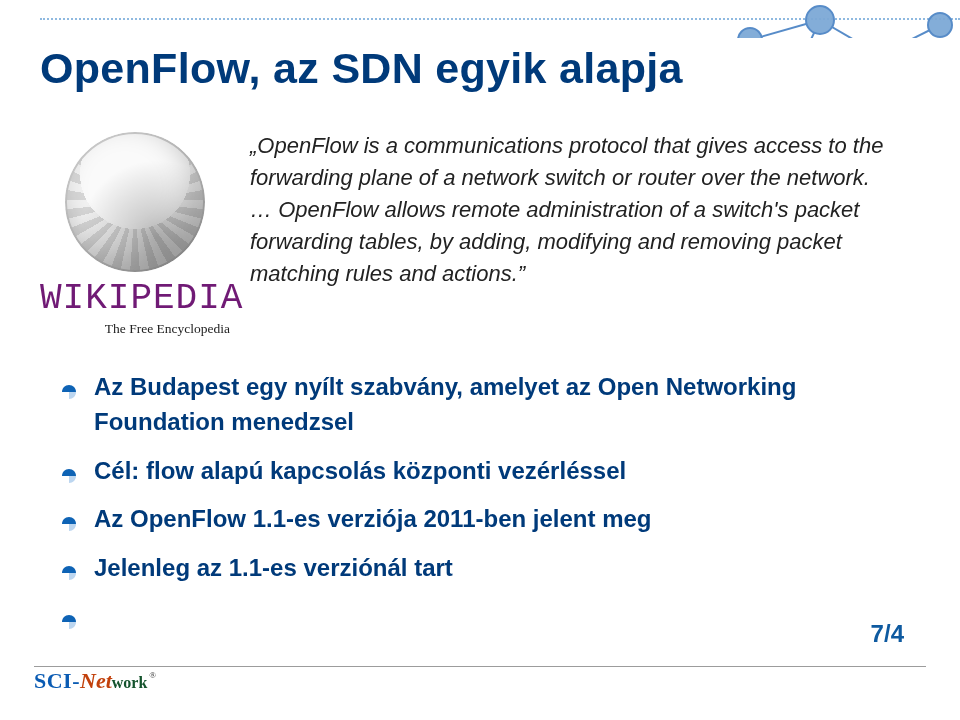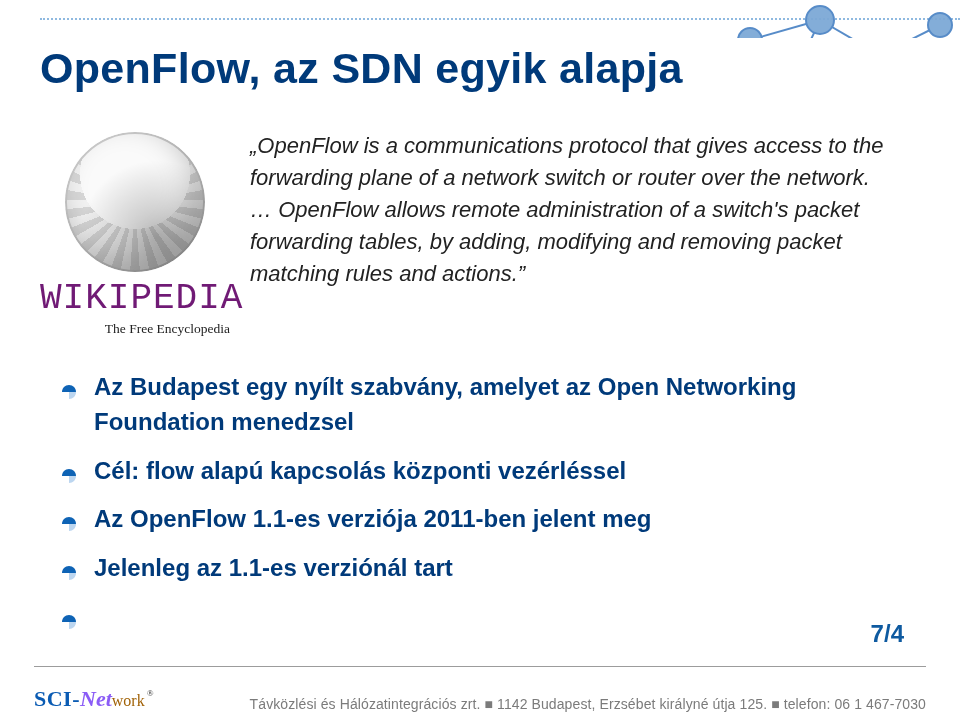--- a/index.html
+++ b/index.html
@@ -30,26 +30,26 @@
 
   .quote { position: absolute; top: 130px; left: 250px; right: 72px; font-size: 22px; font-style: italic; color: #222; line-height: 1.45; }
   .quote .lq { font-style: italic; }
 
   .bullets { position: absolute; top: 370px; left: 60px; right: 50px; color: #003a7a; font-size: 24px; font-weight: bold; line-height: 1.45; }
   .bullets li { list-style: none; position: relative; padding-left: 34px; margin-bottom: 14px; }
   .bullets li .bicon { position: absolute; left: 0; top: 6px; width: 18px; height: 18px; }
 
   .pagenum { position: absolute; right: 56px; bottom: 72px; font-size: 24px; color: #0e5aa0; font-weight: bold; }
 
-  .footer { position: absolute; left: 0; right: 0; bottom: 0; height: 54px; display: flex; align-items: flex-end; padding: 8px 34px; }
+  .footer { position: absolute; left: 0; right: 0; bottom: 0; height: 54px; display: flex; align-items: flex-start; padding: 2px 34px; }
   .footer .divider { position: absolute; left: 34px; right: 34px; top: 0; border-top: 1px solid #9c9c9c; }
   .footer .logo { display: flex; align-items: baseline; font-family: "Times New Roman", serif; }
   .footer .logo .sci { font-size: 22px; color: #0a5bb3; font-weight: bold; letter-spacing: 0.5px; }
-  .footer .logo .net { font-size: 22px; color: #8b5cf6; font-style: italic; font-weight: bold; font-family: Liberation Serif, serif; }
-  .footer .logo .ork { font-size: 16px; color: #a16207; font-weight: normal; }
+  .footer .logo .net { font-size: 22px; color: #c2410c; font-style: italic; font-weight: bold; font-family: Liberation Serif, serif; }
+  .footer .logo .ork { font-size: 16px; color: #14532d; font-weight: bold; }
   .footer .logo .reg { font-size: 9px; color: #333; position: relative; top: -10px; left: 2px; }
   .footer .txt { margin-left: auto; font-size: 14px; color: #7b7b7b; letter-spacing: 0.1px; }
 </style>
 </head>
 <body>
 
 <div class="slide">
 
   <div class="accent">
     <div class="dots"></div>
@@ -143,16 +143,15 @@
   </div>
 
   <div class="footer">
     <div class="divider"></div>
     <div class="logo">
       <span class="sci">SCI-</span>
       <span class="net">Net</span>
       <span class="ork">work</span>
       <span class="reg">®</span>
     </div>
-    <div class="txt">Távközlési és Hálózatintegrációs zrt. ■ 1142 Budapest, Erzsébet királyné útja 125. ■ telefon: 06 1 467-7030</div>
   </div>
 
 </div>
 
 </body></html>

